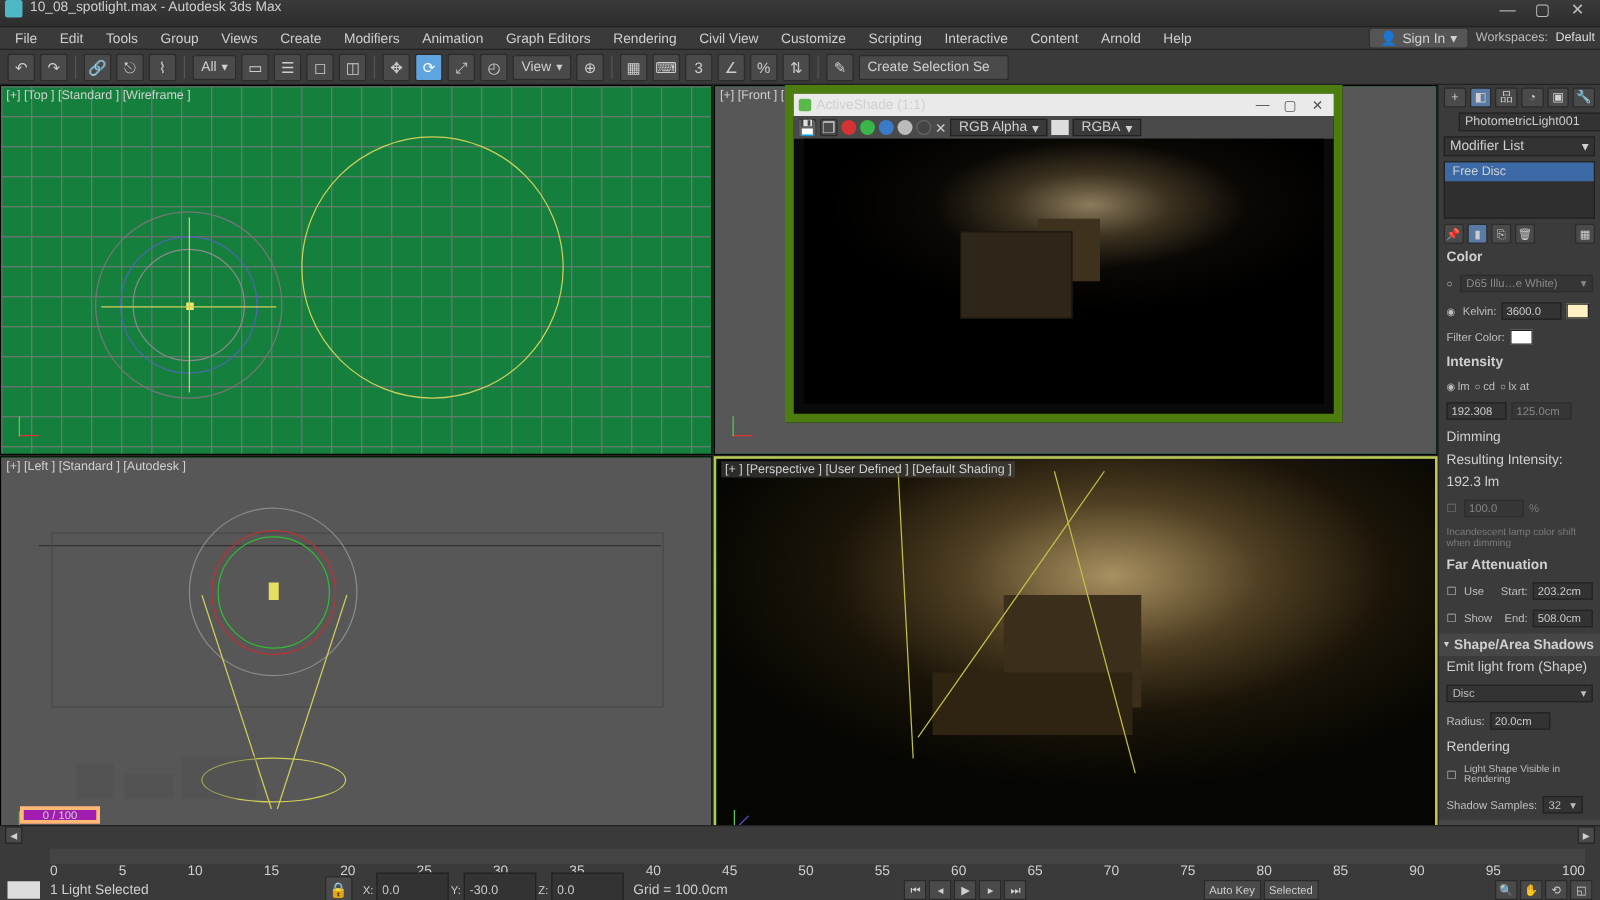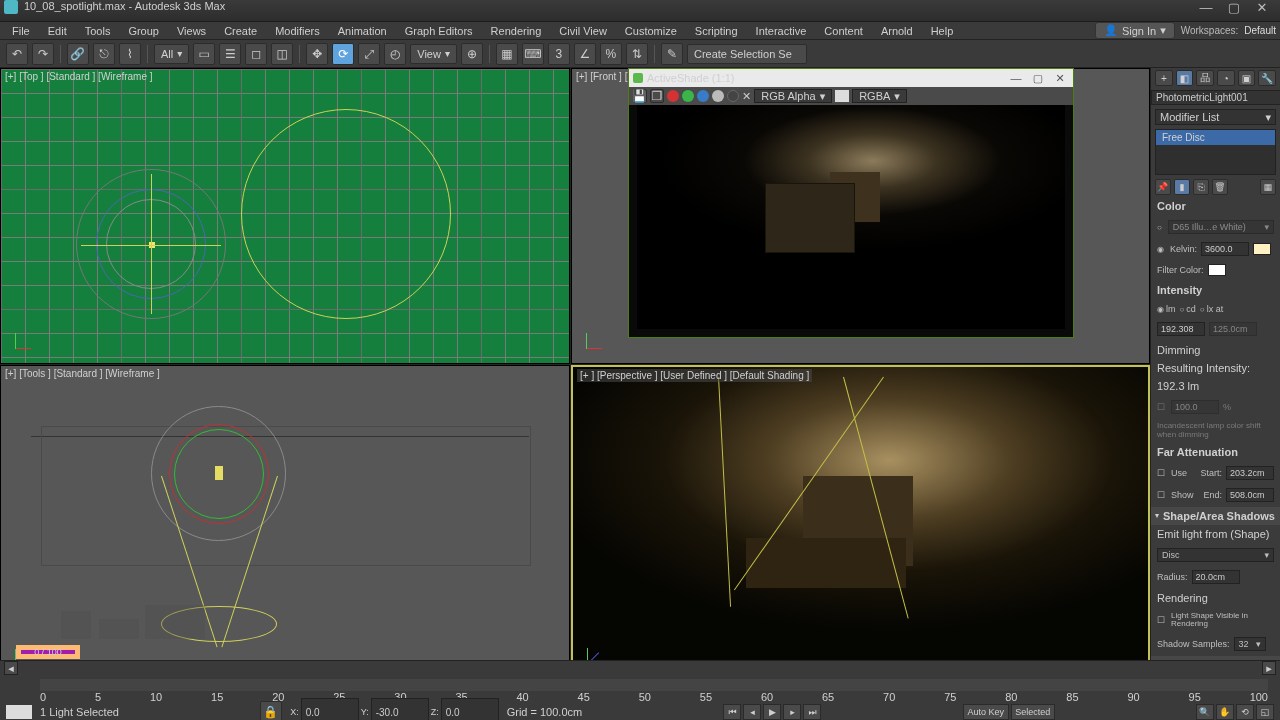--- a/index.html
+++ b/index.html
@@ -31,40 +31,40 @@
    linear-gradient(90deg,#7a7a7a 1px, transparent 1px);
   background-size: 120px 120px, 120px 120px, 24px 24px, 24px 24px;
 }
 .dimbg { position:absolute; inset:0; background:#575757;}
 .axis { position:absolute; left:6px; bottom:6px; width:30px; height:30px;}
 .axis .x { position:absolute; left:8px; bottom:8px; width:16px; height:1px; background:#d33;}
 .axis .y { position:absolute; left:8px; bottom:8px; width:1px; height:16px; background:#5c5;}
 .axis .z { position:absolute; left:8px; bottom:8px; width:1px; height:16px; background:#55d; transform:rotate(45deg); transform-origin:bottom;}
 .lightcircle { position:absolute; border-radius:50%; border:1px solid;}
 
-.activeshade { position:absolute; top:0; left:628px; width:446px; height:270px; z-index:10; background:#0a0a0a; border:1px solid #4d7c0f; }
+.activeshade { position:absolute; top:0; left:628px; width:446px; height:270px; z-index:10; background:#0a0a0a; border:7px solid #4d7c0f; }
 .as-title { height:18px; background:#eaeaea; display:flex; align-items:center; padding:0 4px; gap:4px; font-size:10px; color:#444;}
 .as-title .green { width:10px; height:10px; background:#5ab94a; border-radius:2px;}
 .as-title .t { flex:1;}
 .as-title .wb { width:18px; text-align:center; color:#555;}
 .as-bar { height:18px; background:#4a4a4a; display:flex; align-items:center; padding:0 4px; gap:3px;}
 .as-dot { width:12px;height:12px;border-radius:50%;}
 .as-sel { background:#3a3a3a; border:1px solid #222; padding:0 6px; height:14px; font-size:9px; display:flex; align-items:center; gap:4px;}
 .as-img { position:absolute; top:36px; left:8px; right:8px; bottom:8px; background:#000; background:radial-gradient(ellipse 50% 40% at 55% 25%, #8c7c5c 0%, #3c3220 30%, #0a0805 60%, #000 100%);}
 .boxes1 { position:absolute; left:30%; top:35%; width:90px; height:70px; background:#2e2618; box-shadow: 0 0 0 1px #1a140c inset;}
 .boxes1b { position:absolute; left:45%; top:30%; width:50px; height:50px; background:#3e321e;}
 
 .vp4dark { position:absolute; inset:0; background:radial-gradient(ellipse 60% 55% at 55% 30%, #a89060 0%, #4e3e22 35%, #1a1408 65%, #050502 100%);}
 .box4a { position:absolute; left:40%; top:35%; width:110px; height:90px; background:#3b2e1a;}
 .box4b { position:absolute; left:30%; top:55%; width:160px; height:50px; background:#2f2412;}
 
 .panel { width:130px; background:#3b3b3b; border-left:1px solid #222; display:flex; flex-direction:column;}
 .p-tabs { height:20px; display:flex; gap:3px; padding:2px 4px; }
 .p-tab { width:18px; height:16px; background:#4a4a4a; border:1px solid #2a2a2a; border-radius:2px; display:flex; align-items:center; justify-content:center; font-size:10px;}
-.p-name { display:flex; align-items:center; padding:2px 0; gap:3px;}
+.p-name { display:flex; align-items:center; padding:2px 16px; gap:3px;}
 .p-name input { flex:1; background:#333; border:1px solid #222; height:15px; padding:0 4px; font-size:10px; color:#ccc;}
 .p-color { width:14px; height:14px; background:#f2e43a;}
 .p-dd { margin:2px 4px; background:#333; border:1px solid #222; height:16px; display:flex; align-items:center; padding:0 4px; font-size:10px; justify-content:space-between;}
 .p-stack { margin:2px 4px; background:#2f2f2f; border:1px solid #222; height:46px;}
 .p-stack .sel { background:#3c6aa7; padding:2px 6px; font-size:10px;}
 .p-mini { display:flex; gap:3px; padding:2px 4px;}
 .p-mini .tbtn { width:16px; height:16px; font-size:9px;}
 .p-sec { padding:3px 6px; font-size:10px;}
 .p-sec-title { font-size:10px; padding:3px 4px; background:#474747; margin-top:2px; display:flex; align-items:center; gap:4px;}
 .p-sec-title.col::before { content:"▾"; font-size:8px;}
@@ -75,21 +75,21 @@
 .p-sw { width:18px; height:12px; border:1px solid #222;}
 .p-radio::before { content:"◉"; font-size:8px; margin-right:2px;}
 .p-radio.off::before { content:"○";}
 .p-check::before { content:"☐"; margin-right:2px;}
 .p-combo { background:#333; border:1px solid #222; height:14px; flex:1; font-size:9px; padding:0 4px; display:flex; justify-content:space-between; align-items:center;}
 .p-sec.dim { color:#7a7a7a;}
 .p-sec.dim span { color:#7a7a7a;}
 
 .bottom { position:absolute; left:0; right:0; bottom:0; height:60px; background:#3a3a3a; border-top:1px solid #222;}
 .timeline { position:relative; height:12px; background:#444; margin:2px 12px 0 40px;}
-.timeslider { position:absolute; left:16px; top:-16px; width:64px; height:14px; background:#a21caf; border:5px solid #fdba74; display:flex; align-items:center; justify-content:center; font-size:9px;}
+.timeslider { position:absolute; left:16px; top:-16px; width:64px; height:14px; background:#a21caf; border:3px solid #fdba74; display:flex; align-items:center; justify-content:center; font-size:9px;}
 .ticks { display:flex; justify-content:space-between; padding:0 0; margin:0 12px 0 40px; font-size:8px; color:#aaa;}
 .status { display:flex; align-items:center; gap:8px; padding:2px 6px; height:18px;}
 .status input { background:#333; border:1px solid #222; height:28px; padding:0 4px; font-size:10px; color:#ccc;}
 .xyz { display:flex; align-items:center; gap:2px;}
 .xyz span { font-size:9px;}
 .xyz input { width:58px;}
 .tc { display:flex; gap:2px; margin-left:auto;}
 .tc .tb { width:18px; height:16px; background:#4a4a4a; border:1px solid #2a2a2a; display:flex; align-items:center; justify-content:center; font-size:9px;}
 </style>
 </head>
@@ -189,21 +189,21 @@
       <div class="dimbg"></div>
       <div class="vplabel">[+] [Front ] [Sta</div>
       <div class="axis">
           <div class="x"></div>
           <div class="y"></div>
         </div>
     </div>
 
     <div class="vp">
       <div class="dimbg"></div>
-      <div class="vplabel">[+] [Tools ] [Standard ] [Wireframe ]</div>
+      <div class="vplabel">[+] [Left ] [Standard ] [Autodesk ]</div>
       <div style="position:absolute; left:30px; top:70px; right:40px; height:1px; background:#333;"></div>
       <div style="position:absolute; left:40px; top:60px; width:490px; height:140px; border:1px solid #4a4a4a;"></div>
       <div class="lightcircle" style="left:150px; top:40px; width:135px; height:135px; border-color:#8a8a8a;"></div>
       <div class="lightcircle" style="left:168px; top:58px; width:100px; height:100px; border-color:#b33;"></div>
       <div class="lightcircle" style="left:173px; top:63px; width:90px; height:90px; border-color:#3b3;"></div>
       <div style="position:absolute; left:214px; top:100px; width:8px; height:14px; background:#e6de62;"></div>
       <div style="position:absolute; left:160px; top:110px; width:1px; height:180px; background:#cfcf5a; transform:rotate(-18deg); transform-origin:top;"></div>
       <div style="position:absolute; left:276px; top:110px; width:1px; height:180px; background:#cfcf5a; transform:rotate(18deg); transform-origin:top;"></div>
       <div class="lightcircle" style="left:160px; top:240px; width:116px; height:36px; border-color:#cfcf5a;"></div>
       <div style="position:absolute; left:60px; bottom:40px; width:200px; height:40px; opacity:.35;">

